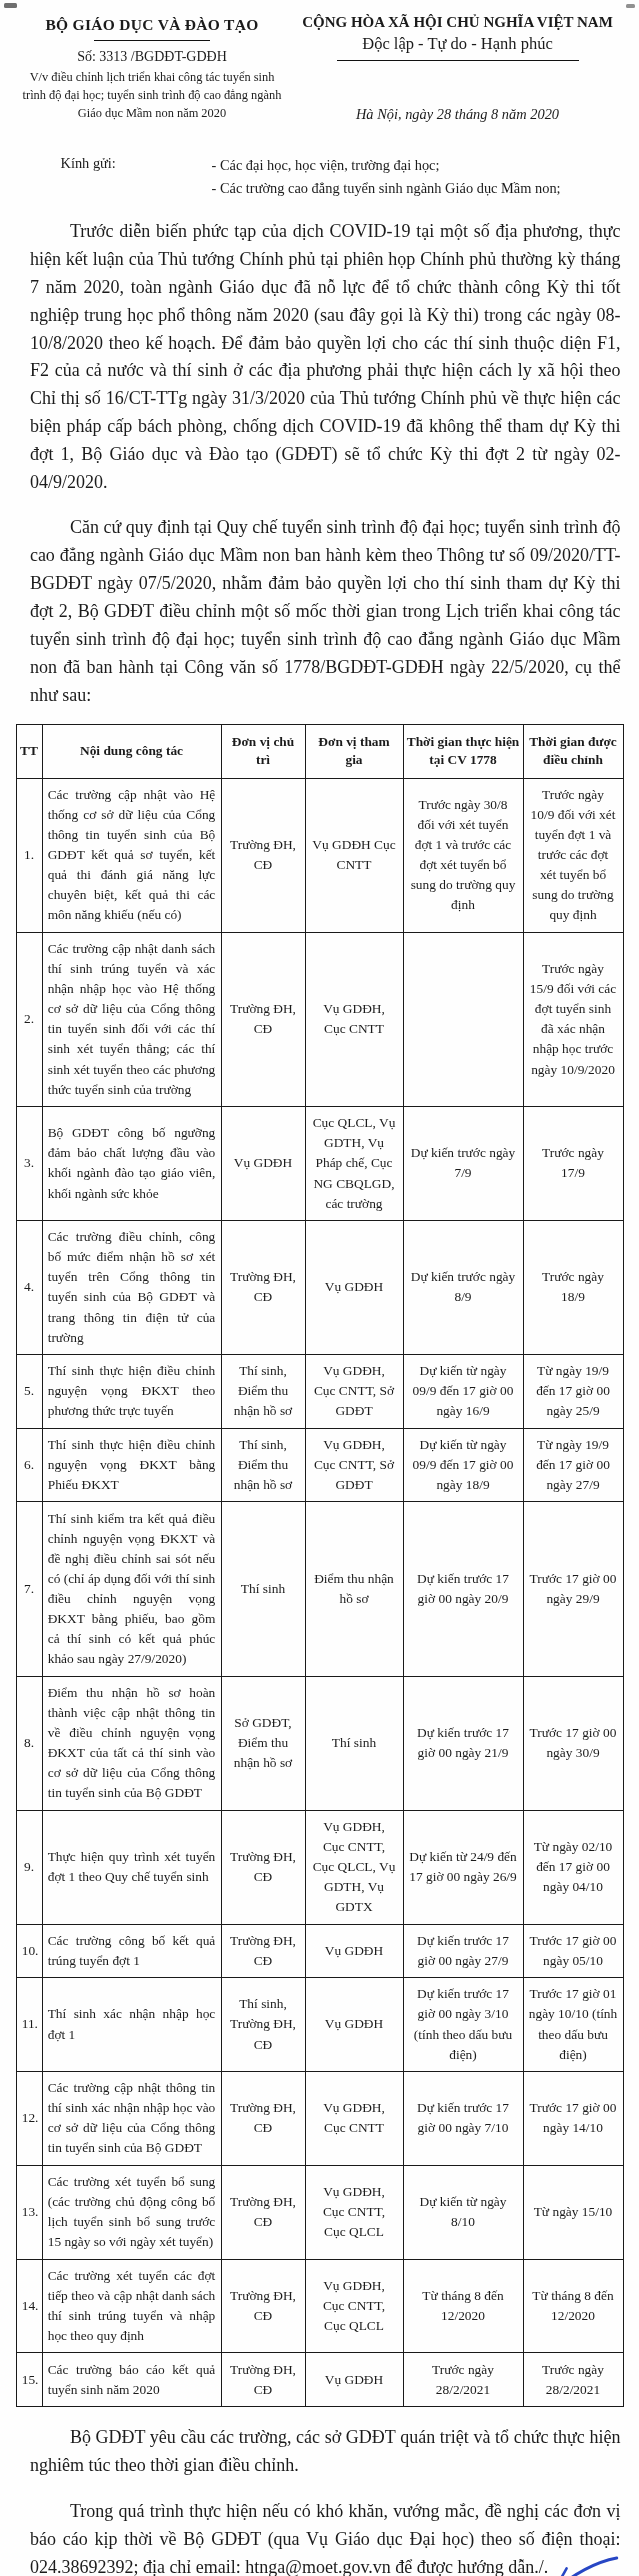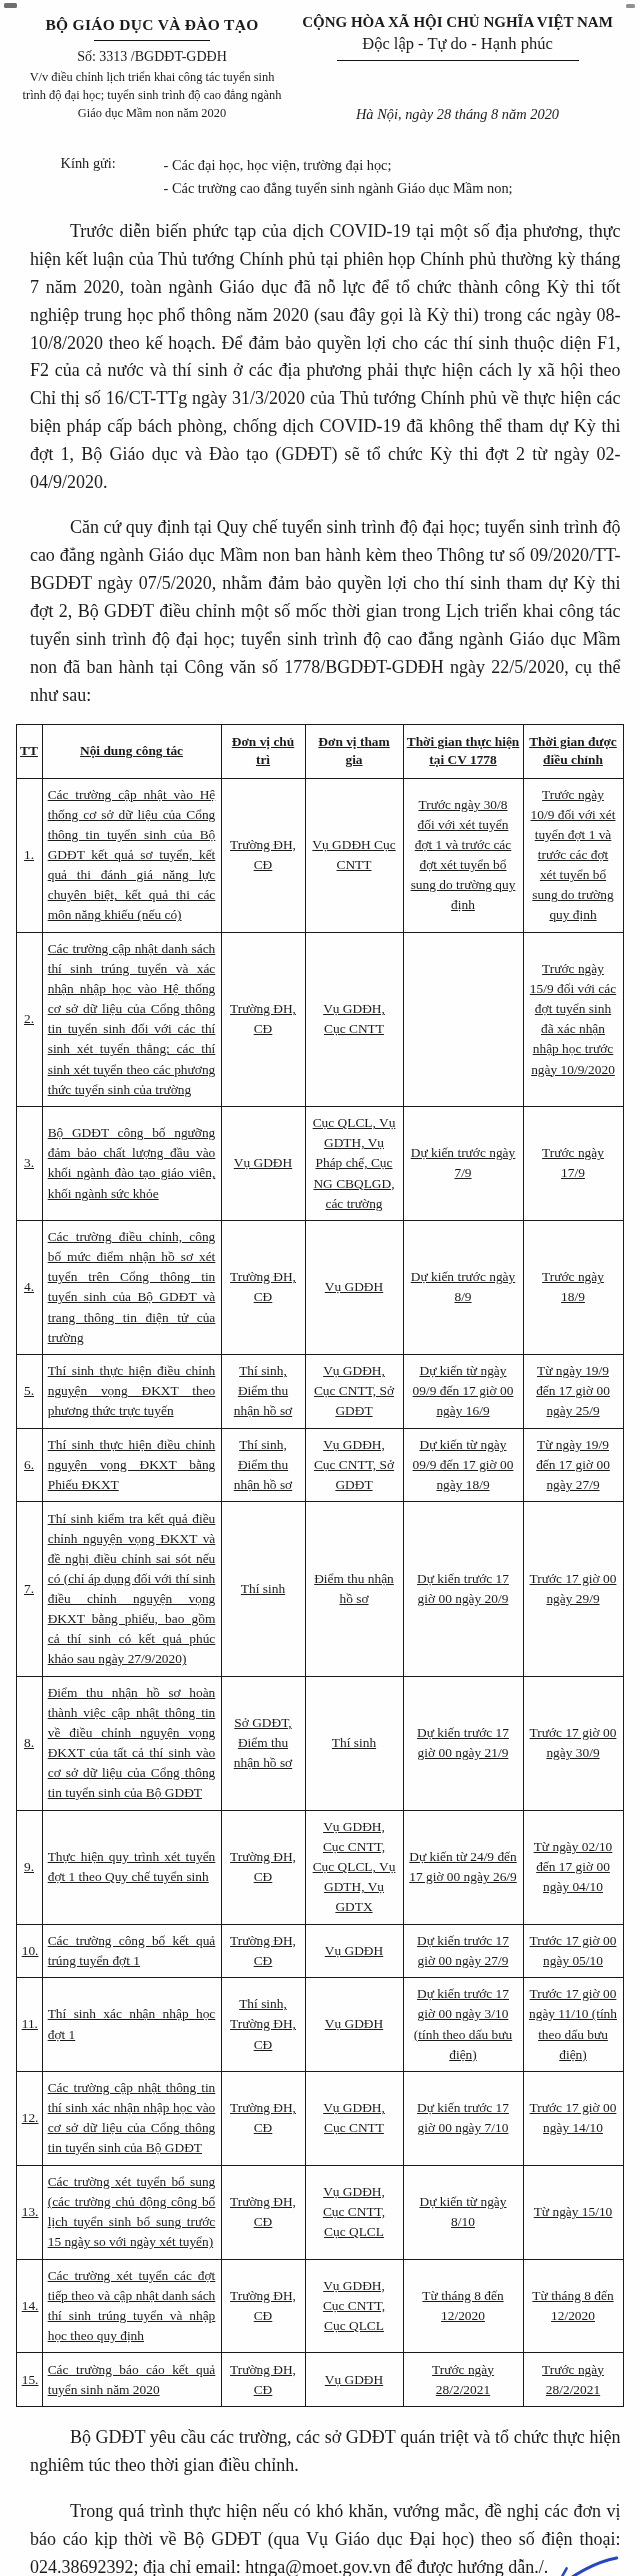--- a/index.html
+++ b/index.html
@@ -21,37 +21,36 @@
   .org{font-weight:bold;font-size:15.5px;letter-spacing:0.3px;}
   .org-rule{width:116px;height:1.5px;background:#111;margin:5.2px auto 8.2px auto;}
   .doc-number{font-size:14px;margin-top:7.2px;}
   .subject{font-size:12.4px;line-height:1.45;margin-top:4.1px;text-align:center;padding:0 4.1px;}
   .hdr-right{width:330px;text-align:center;padding-top:1px;}
   .motto1{font-weight:bold;font-size:15px;white-space:nowrap;}
   .motto2{font-weight:normal;font-size:16.5px;margin-top:3.1px;}
   .motto-rule{width:242px;height:1.5px;background:#111;margin:5.2px auto 0 auto;}
   .place-date{font-style:italic;font-size:14.4px;margin-top:45px;}
   
-  .salutation{display:flex;margin:31px 0 0 45px;font-size:14.4px;}
+  .salutation{display:flex;margin:31px 0 0 45px;font-size:14.4px;gap:48px;}
   .kinh-gui{width:103px;flex:0 0 auto;padding-top:1px;}
   .recipients{max-width:392px;}
   .recipient{line-height:1.6;}
   
   .para{
     font-size:18px;line-height:1.55;text-align:justify;
     margin:17.5px 2.1px 0 14.4px;text-indent:40px;
   }
   .para.closing{position:relative;}
   .flourish{position:absolute;right:-2.1px;bottom:-17.5px;}
   
   table.sched{
     border-collapse:collapse;table-layout:fixed;
     width:608px;margin:14.4px 0 0 0;
     font-size:13.4px;
-    text-decoration:underline;
   }
   table.sched th,table.sched td{
     border:1.3px solid #1a1a1a;
     padding:6.2px 5.2px;
     vertical-align:middle;
     line-height:1.5;
     overflow:hidden;
   }
   table.sched th{font-weight:bold;text-align:center;line-height:1.35;padding:8.2px 3.1px;}
   td.c-tt{text-align:center;}
@@ -199,21 +198,21 @@
           <td class="c-mid">Vụ GDĐH</td>
           <td class="c-mid">Dự kiến trước 17 giờ 00 ngày 27/9</td>
           <td class="c-mid">Trước 17 giờ 00 ngày 05/10</td>
         </tr>
         <tr>
           <td class="c-tt">11.</td>
           <td class="c-task">Thí sinh xác nhận nhập học đợt 1</td>
           <td class="c-mid">Thí sinh, Trường ĐH, CĐ</td>
           <td class="c-mid">Vụ GDĐH</td>
           <td class="c-mid">Dự kiến trước 17 giờ 00 ngày 3/10 (tính theo dấu bưu điện)</td>
-          <td class="c-mid">Trước 17 giờ 00 ngày 11/10 (tính theo dấu bưu điện)</td>
+          <td class="c-mid">Trước 17 giờ 01 ngày 10/10 (tính theo dấu bưu điện)</td>
         </tr>
         <tr>
           <td class="c-tt">12.</td>
           <td class="c-task">Các trường cập nhật thông tin thí sinh xác nhận nhập học vào cơ sở dữ liệu của Cổng thông tin tuyển sinh của Bộ GDĐT</td>
           <td class="c-mid">Trường ĐH, CĐ</td>
           <td class="c-mid">Vụ GDĐH, Cục CNTT</td>
           <td class="c-mid">Dự kiến trước 17 giờ 00 ngày 7/10</td>
           <td class="c-mid">Trước 17 giờ 00 ngày 14/10</td>
         </tr>
         <tr>

